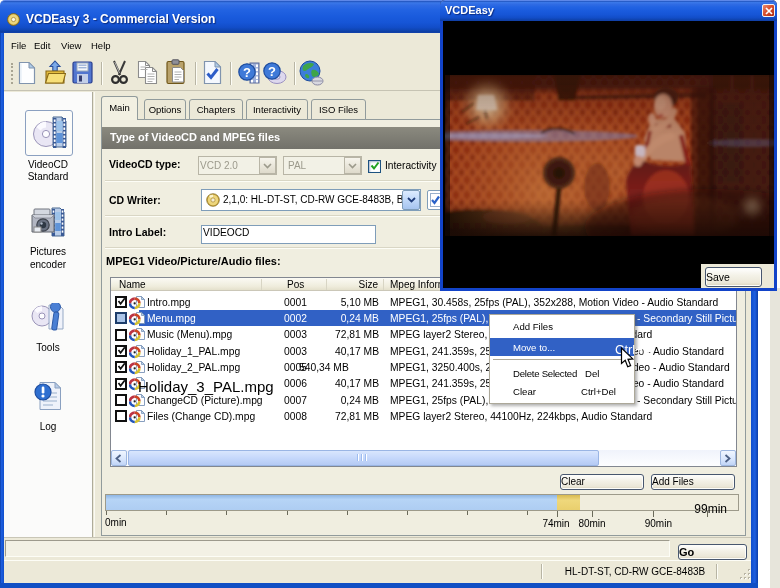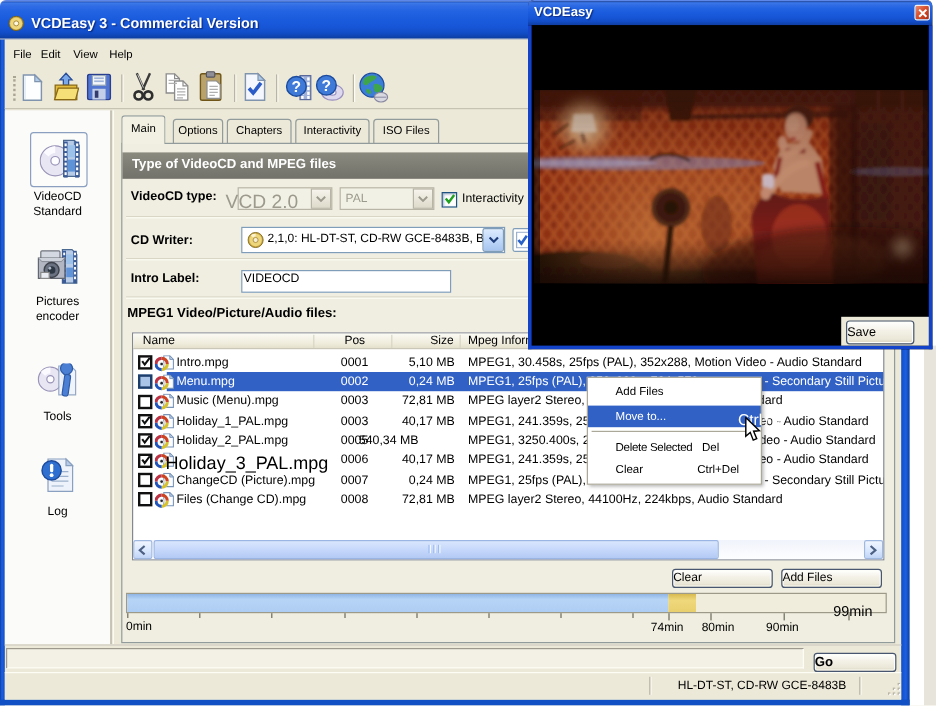--- a/index.html
+++ b/index.html
@@ -216,21 +216,21 @@
 <div class="a" style="left:101px;top:96px;width:37px;height:24px;background:#f2f0e2;border:1px solid #919b9c;border-bottom:none;border-radius:3px 3px 0 0;text-align:center;font-size:9.5px;line-height:22px">Main</div>
 <div class="a" style="left:144px;top:99px;width:42px;height:21px;background:#ece9d8;border:1px solid #919b9c;border-radius:3px 3px 0 0;text-align:center;font-size:9.5px;line-height:19px">Options</div>
 <div class="a" style="left:189px;top:99px;width:54px;height:21px;background:#ece9d8;border:1px solid #919b9c;border-radius:3px 3px 0 0;text-align:center;font-size:9.5px;line-height:19px">Chapters</div>
 <div class="a" style="left:246px;top:99px;width:62px;height:21px;background:#ece9d8;border:1px solid #919b9c;border-radius:3px 3px 0 0;text-align:center;font-size:9.5px;line-height:19px">Interactivity</div>
 <div class="a" style="left:311px;top:99px;width:55px;height:21px;background:#ece9d8;border:1px solid #919b9c;border-radius:3px 3px 0 0;text-align:center;font-size:9.5px;line-height:19px">ISO Files</div>
 
 <div class="a bold" style="left:102px;top:127px;width:643px;height:22px;background:linear-gradient(180deg,#8b8a7f,#72716a);color:#fff;font-size:11px;line-height:21px;padding-left:8px">Type of VideoCD and MPEG files</div>
 
 <div class="a bold" style="left:109px;top:158px;font-size:10.5px">VideoCD type:</div>
 <div class="a" style="left:198px;top:156px;width:79px;height:19px;background:#f2f1e6;border:1px solid #b8b5a6"></div>
-<div class="a" style="left:188px;top:160px;color:#9c9a8c;font-size:16px">VCD 2.0</div>
+<div class="a" style="left:200px;top:160px;color:#9c9a8c;font-size:10px">VCD 2.0</div>
 <div class="a" style="left:259px;top:157px;width:17px;height:17px;background:linear-gradient(180deg,#f6f4ec,#dedacb);border:1px solid #b8b5a6"></div>
 <svg class="a" style="left:263px;top:163px" width="9" height="6">
     <path d="M1 1 L4.5 4.5 L8 1" stroke="#9c9a8c" stroke-width="1.6" fill="none"></path>
   </svg>
 <div class="a" style="left:283px;top:156px;width:79px;height:19px;background:#f2f1e6;border:1px solid #b8b5a6"></div>
 <div class="a" style="left:288px;top:160px;color:#9c9a8c;font-size:10px">PAL</div>
 <div class="a" style="left:344px;top:157px;width:17px;height:17px;background:linear-gradient(180deg,#f6f4ec,#dedacb);border:1px solid #b8b5a6"></div>
 <svg class="a" style="left:348px;top:163px" width="9" height="6">
     <path d="M1 1 L4.5 4.5 L8 1" stroke="#9c9a8c" stroke-width="1.6" fill="none"></path>
   </svg>
@@ -456,22 +456,22 @@
 <div class="a" style="left:347px;top:511px;width:1px;height:4px;background:#6a6a5a"></div>
 <div class="a" style="left:407px;top:511px;width:1px;height:4px;background:#6a6a5a"></div>
 <div class="a" style="left:467px;top:511px;width:1px;height:4px;background:#6a6a5a"></div>
 <div class="a" style="left:527px;top:511px;width:1px;height:4px;background:#6a6a5a"></div>
 <div class="a" style="left:557px;top:511px;width:1px;height:6px;background:#6a6a5a"></div>
 <div class="a" style="left:592px;top:511px;width:1px;height:6px;background:#6a6a5a"></div>
 <div class="a" style="left:653px;top:511px;width:1px;height:6px;background:#6a6a5a"></div>
 <div class="a" style="left:707px;top:511px;width:1px;height:6px;background:#6a6a5a"></div>
 <div class="a" style="left:105px;top:517px;font-size:10px">0min</div>
 <div class="a" style="left:536px;top:518px;width:40px;text-align:center;font-size:10px">74min</div>
-<div class="a" style="left:572px;top:518px;width:40px;text-align:right;font-size:10px">80min</div>
-<div class="a" style="left:632px;top:518px;width:40px;text-align:center;font-size:10px">90min</div>
+<div class="a" style="left:572px;top:518px;width:40px;text-align:center;font-size:10px">80min</div>
+<div class="a" style="left:632px;top:518px;width:40px;text-align:right;font-size:10px">90min</div>
 <div class="a" style="left:687px;top:502px;width:40px;text-align:right;font-size:12px">99min</div>
 
 <div class="a" style="left:4px;top:537px;width:747px;height:1px;background:#fdfdf6;border-top:1px solid #c9c6b6"></div>
 <div class="a" style="left:5px;top:540px;width:665px;height:17px;background:#f3f1e5;border:1px solid #9d9a8d;border-right-color:#fdfdf6;border-bottom-color:#fdfdf6"></div>
 <div class="btn bold" style="left:678px;top:544px;width:69px;height:16px;line-height:14px;font-size:11px">Go</div>
 
 <div class="a" style="left:4px;top:560px;width:747px;height:23px;background:#ece9d8;border-top:1px solid #fdfdf6"></div>
 <div class="vline" style="left:541px;top:564px;height:15px"></div>
 <div class="vline" style="left:716px;top:564px;height:15px"></div>
 <div class="a" style="left:550px;top:566px;width:170px;text-align:center">HL-DT-ST, CD-RW GCE-8483B</div>

